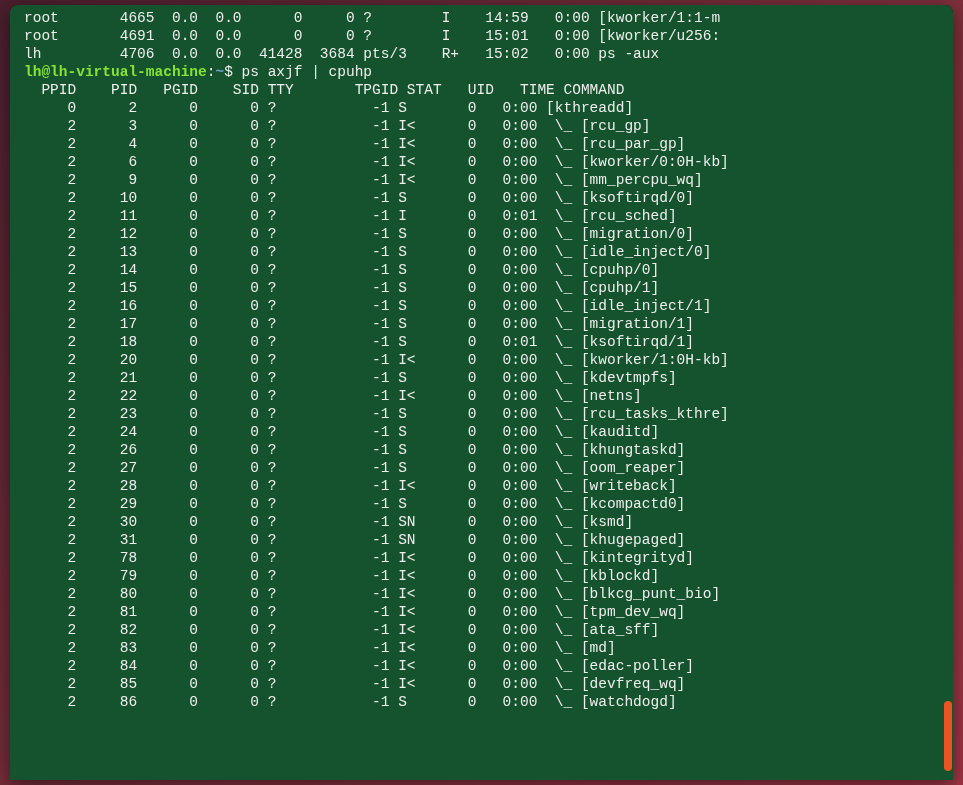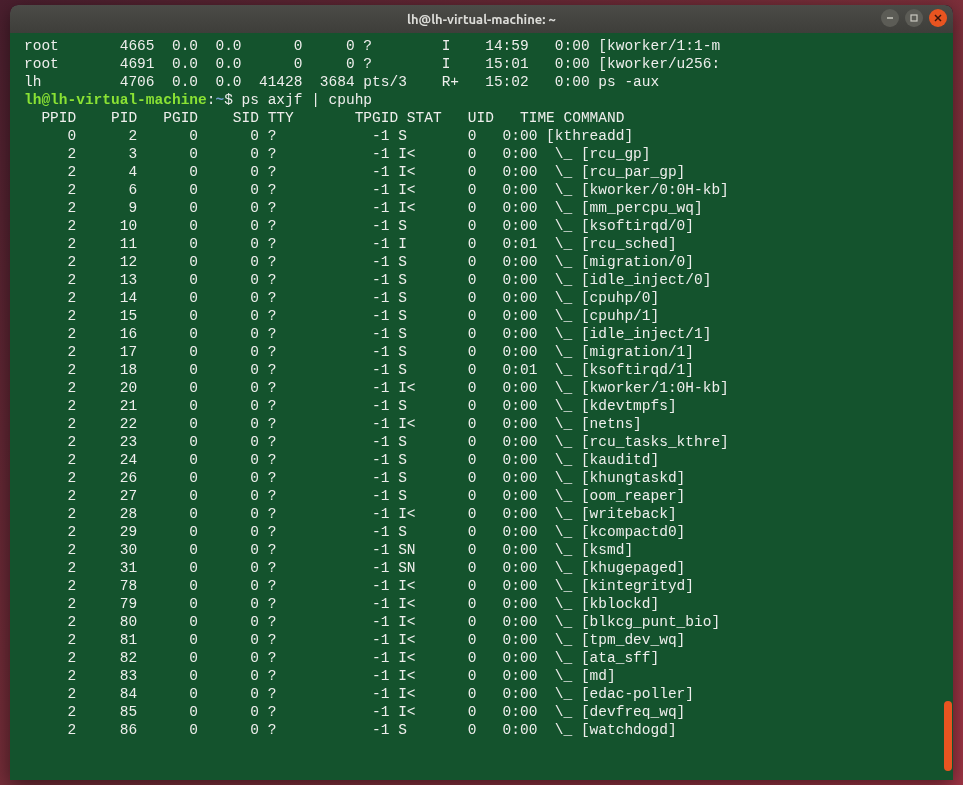--- a/index.html
+++ b/index.html
@@ -110,41 +110,20 @@
     top: 640px;
     height: 70px;
     background: #e95420;
     border-radius: 4px;
   }
 </style>
 </head>
 <body>
 
 <div class="window">
-  <div class="title-bar">
-    <span>lh@lh-virtual-machine: ~</span>
-    <div class="window-controls">
-      <div class="ctrl ctrl-min">
-        <svg width="10" height="10" viewBox="0 0 10 10">
-            <line x1="2" y1="5" x2="8" y2="5" stroke="#cac8c0" stroke-width="1.5"></line>
-          </svg>
-      </div>
-      <div class="ctrl ctrl-max">
-        <svg width="10" height="10" viewBox="0 0 10 10">
-            <rect x="2" y="2" width="6" height="6" fill="none" stroke="#cac8c0" stroke-width="1.2"></rect>
-          </svg>
-      </div>
-      <div class="ctrl ctrl-close">
-        <svg width="10" height="10" viewBox="0 0 10 10">
-            <line x1="2" y1="2" x2="8" y2="8" stroke="#3a140a" stroke-width="1.5"></line>
-            <line x1="8" y1="2" x2="2" y2="8" stroke="#3a140a" stroke-width="1.5"></line>
-          </svg>
-      </div>
-    </div>
-  </div>
 
 
   <div class="terminal-content" id="term">root       4665  0.0  0.0      0     0 ?        I    14:59   0:00 [kworker/1:1-m
 root       4691  0.0  0.0      0     0 ?        I    15:01   0:00 [kworker/u256:
 lh         4706  0.0  0.0  41428  3684 pts/3    R+   15:02   0:00 ps -aux
 <span class="green">lh@lh-virtual-machine</span><span class="plain">:</span><span class="blue">~</span><span class="plain">$ ps axjf | cpuhp</span>
   PPID    PID   PGID    SID TTY       TPGID STAT   UID   TIME COMMAND
      0      2      0      0 ?           -1 S       0   0:00 [kthreadd]
      2      3      0      0 ?           -1 I&lt;      0   0:00  \_ [rcu_gp]
      2      4      0      0 ?           -1 I&lt;      0   0:00  \_ [rcu_par_gp]

